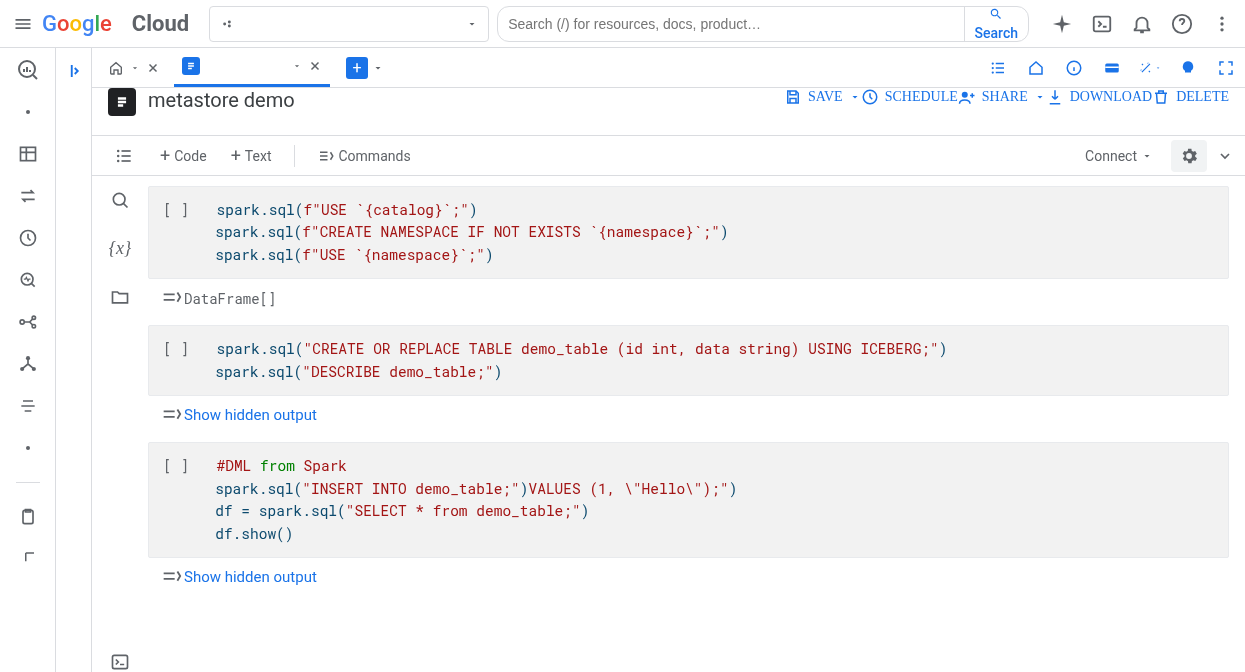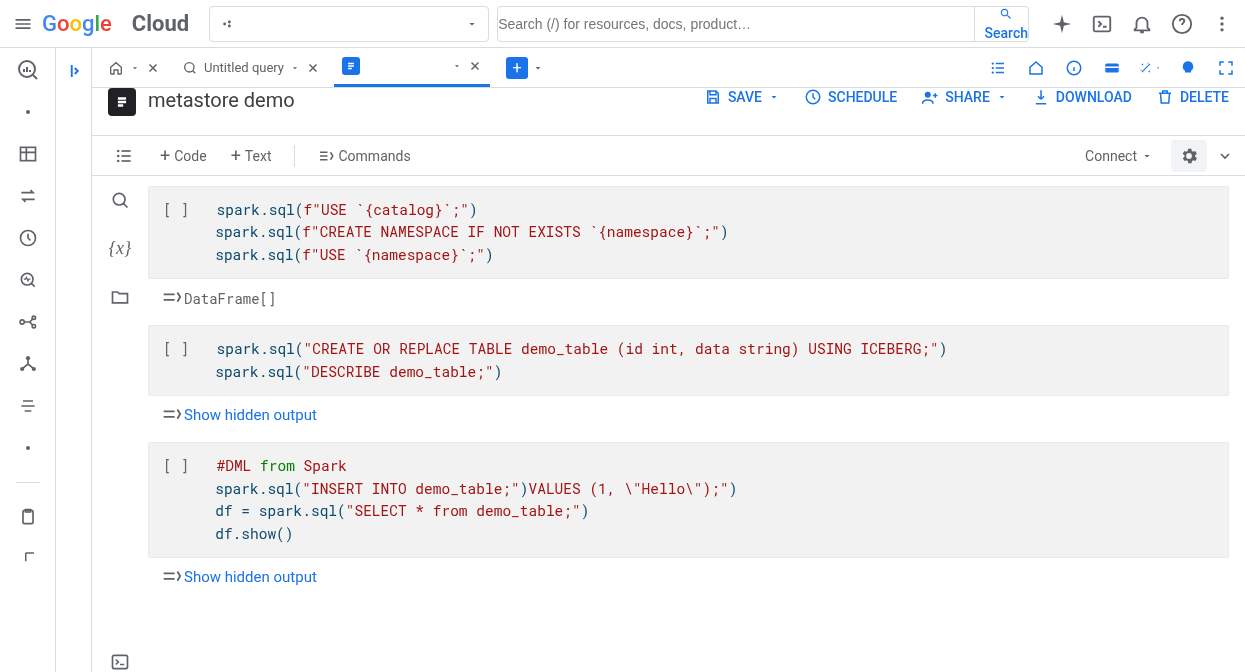--- a/index.html
+++ b/index.html
@@ -6,21 +6,21 @@
     body { font-family: 'Google Sans', Roboto, Arial, sans-serif; font-size: 14px; color: #3c4043; background: #fff; overflow: hidden; }
 
     
     .topbar { display:flex; align-items:center; height:48px; border-bottom:1px solid #dadce0; padding:0 12px; gap:8px; }
     .hamburger { width:24px; height:24px; display:flex; align-items:center; justify-content:center; cursor:pointer; }
     .logo-wrap { display:flex; align-items:baseline; gap:16px; margin-right:12px;}
     .logo-google { font-size:22px; font-weight:500; }
     .logo-cloud  { color:#5f6368; font-size:22px; margin-left:4px; font-weight:700; }
     .project-selector { flex:0 0 280px; height:36px; border:1px solid #dadce0; border-radius:4px; display:flex; align-items:center; justify-content:space-between; padding:0 10px; cursor:pointer; }
     .selector-left { display:flex; align-items:center; gap:6px;}
-    .search-box { flex:1; height:36px; border:1px solid #dadce0; border-radius:4px; display:flex; padding:0 0; color:#80868b; min-width:280px;}
+    .search-box { flex:1; height:36px; border:1px solid #dadce0; border-radius:12px; display:flex; padding:0 10px; color:#80868b; min-width:280px;}
     .search-box input { border:none; outline:none; flex:1; font-size:14px; color:#3c4043; background:transparent;}
     .search-btn { display:flex; align-items:center; gap:4px; color:#1a73e8; font-weight:500; padding-left:10px; border-left:1px solid #dadce0; height:100%;flex-direction:column; }
     .top-icons { display:flex; align-items:center; gap:18px; margin-left:14px; color:#5f6368; }
     .ti { width:22px; height:22px; cursor:pointer; display:flex; align-items:center; justify-content:center; }
     svg { display:block; }
 
     
     .workarea { display:flex; height:calc(100vh - 48px); }
     .rail { width:56px; border-right:1px solid #dadce0; display:flex; flex-direction:column; align-items:center; padding-top:10px; gap:18px; color:#5f6368; }
     .rail .ri { width:24px; height:24px; cursor:pointer; display:flex; align-items:center; justify-content:center;}
@@ -42,21 +42,21 @@
     .spacer { flex:1; }
     .doctab-icons { display:flex; gap:16px; align-items:center; color:#1a73e8;}
 
     .plus-btn { width:22px; height:22px; background:#1a73e8; border-radius:3px; display:flex; align-items:center; justify-content:center; color:#fff; font-size:16px; cursor:pointer;}
     .plus-caret { color:#5f6368; cursor:pointer; margin-left:4px;}
 
     
     .titlebar { display:flex; align-items:flex-start; height:48px; padding:0 16px; gap:12px; border-bottom:1px solid #dadce0;}
     .nb-ico { width:28px; height:28px; background:#202124; border-radius:4px; display:flex; align-items:center; justify-content:center;}
     .doc-title { font-size:20px; color:#3c4043;}
-    .title-actions { display:flex; gap:24px; margin-left:auto; color:#1a73e8; font-weight:500; font-size:14px;}
+    .title-actions { display:flex; margin-left:auto; color:#1a73e8; font-weight:500; font-size:14px;font-family:Liberation Serif, serif;}
     .title-actions .act { display:flex; align-items:center; gap:6px; cursor:pointer;}
     .title-actions .caret { color:#1a73e8;}
 
     
     .nbtoolbar { display:flex; align-items:center; height:40px; border-bottom:1px solid #dadce0; padding:0 12px; gap:8px;}
     .nbleft { width:40px; display:flex; justify-content:center;}
     .tb-btn { display:flex; align-items:center; gap:4px; padding:4px 8px; color:#5f6368; cursor:pointer; font-size:14px;}
     .nb-right { margin-left:auto; display:flex; align-items:center; gap:10px; color:#5f6368;}
     .gear-box { width:36px; height:32px; background:#f1f3f4; border-radius:4px; display:flex; align-items:center; justify-content:center;}
 
@@ -238,33 +238,20 @@
     </div>
   </div>
 
   <div class="main">
 
     <div class="doctabs">
       <div class="doctab">
         <svg width="16" height="16" viewBox="0 0 24 24" fill="none" stroke="#5f6368" stroke-width="2">
             <path d="M4 11l8-7 8 7v9a1 1 0 01-1 1h-4v-6h-6v6H5a1 1 0 01-1-1v-9z"></path>
           </svg>
-        <svg width="10" height="10" viewBox="0 0 24 24" fill="#5f6368">
-            <path d="M7 10l5 5 5-5z"></path>
-          </svg>
-        <svg class="closetab" width="14" height="14" viewBox="0 0 24 24" stroke="#5f6368" stroke-width="2.5">
-            <path d="M6 6l12 12M18 6L6 18"></path>
-          </svg>
-      </div>
-      <div class="doctab">
-        <svg width="16" height="16" viewBox="0 0 24 24" fill="none" stroke="#5f6368" stroke-width="2">
-            <circle cx="11" cy="11" r="7"></circle>
-            <path d="M16 16l4 4"></path>
-          </svg>
-        <span>Untitled query</span>
         <svg width="10" height="10" viewBox="0 0 24 24" fill="#5f6368">
             <path d="M7 10l5 5 5-5z"></path>
           </svg>
         <svg class="closetab" width="14" height="14" viewBox="0 0 24 24" stroke="#5f6368" stroke-width="2.5">
             <path d="M6 6l12 12M18 6L6 18"></path>
           </svg>
       </div>
       <div class="doctab active">
         <span class="blue-doc">
             <svg width="10" height="10" viewBox="0 0 24 24" fill="#fff">

